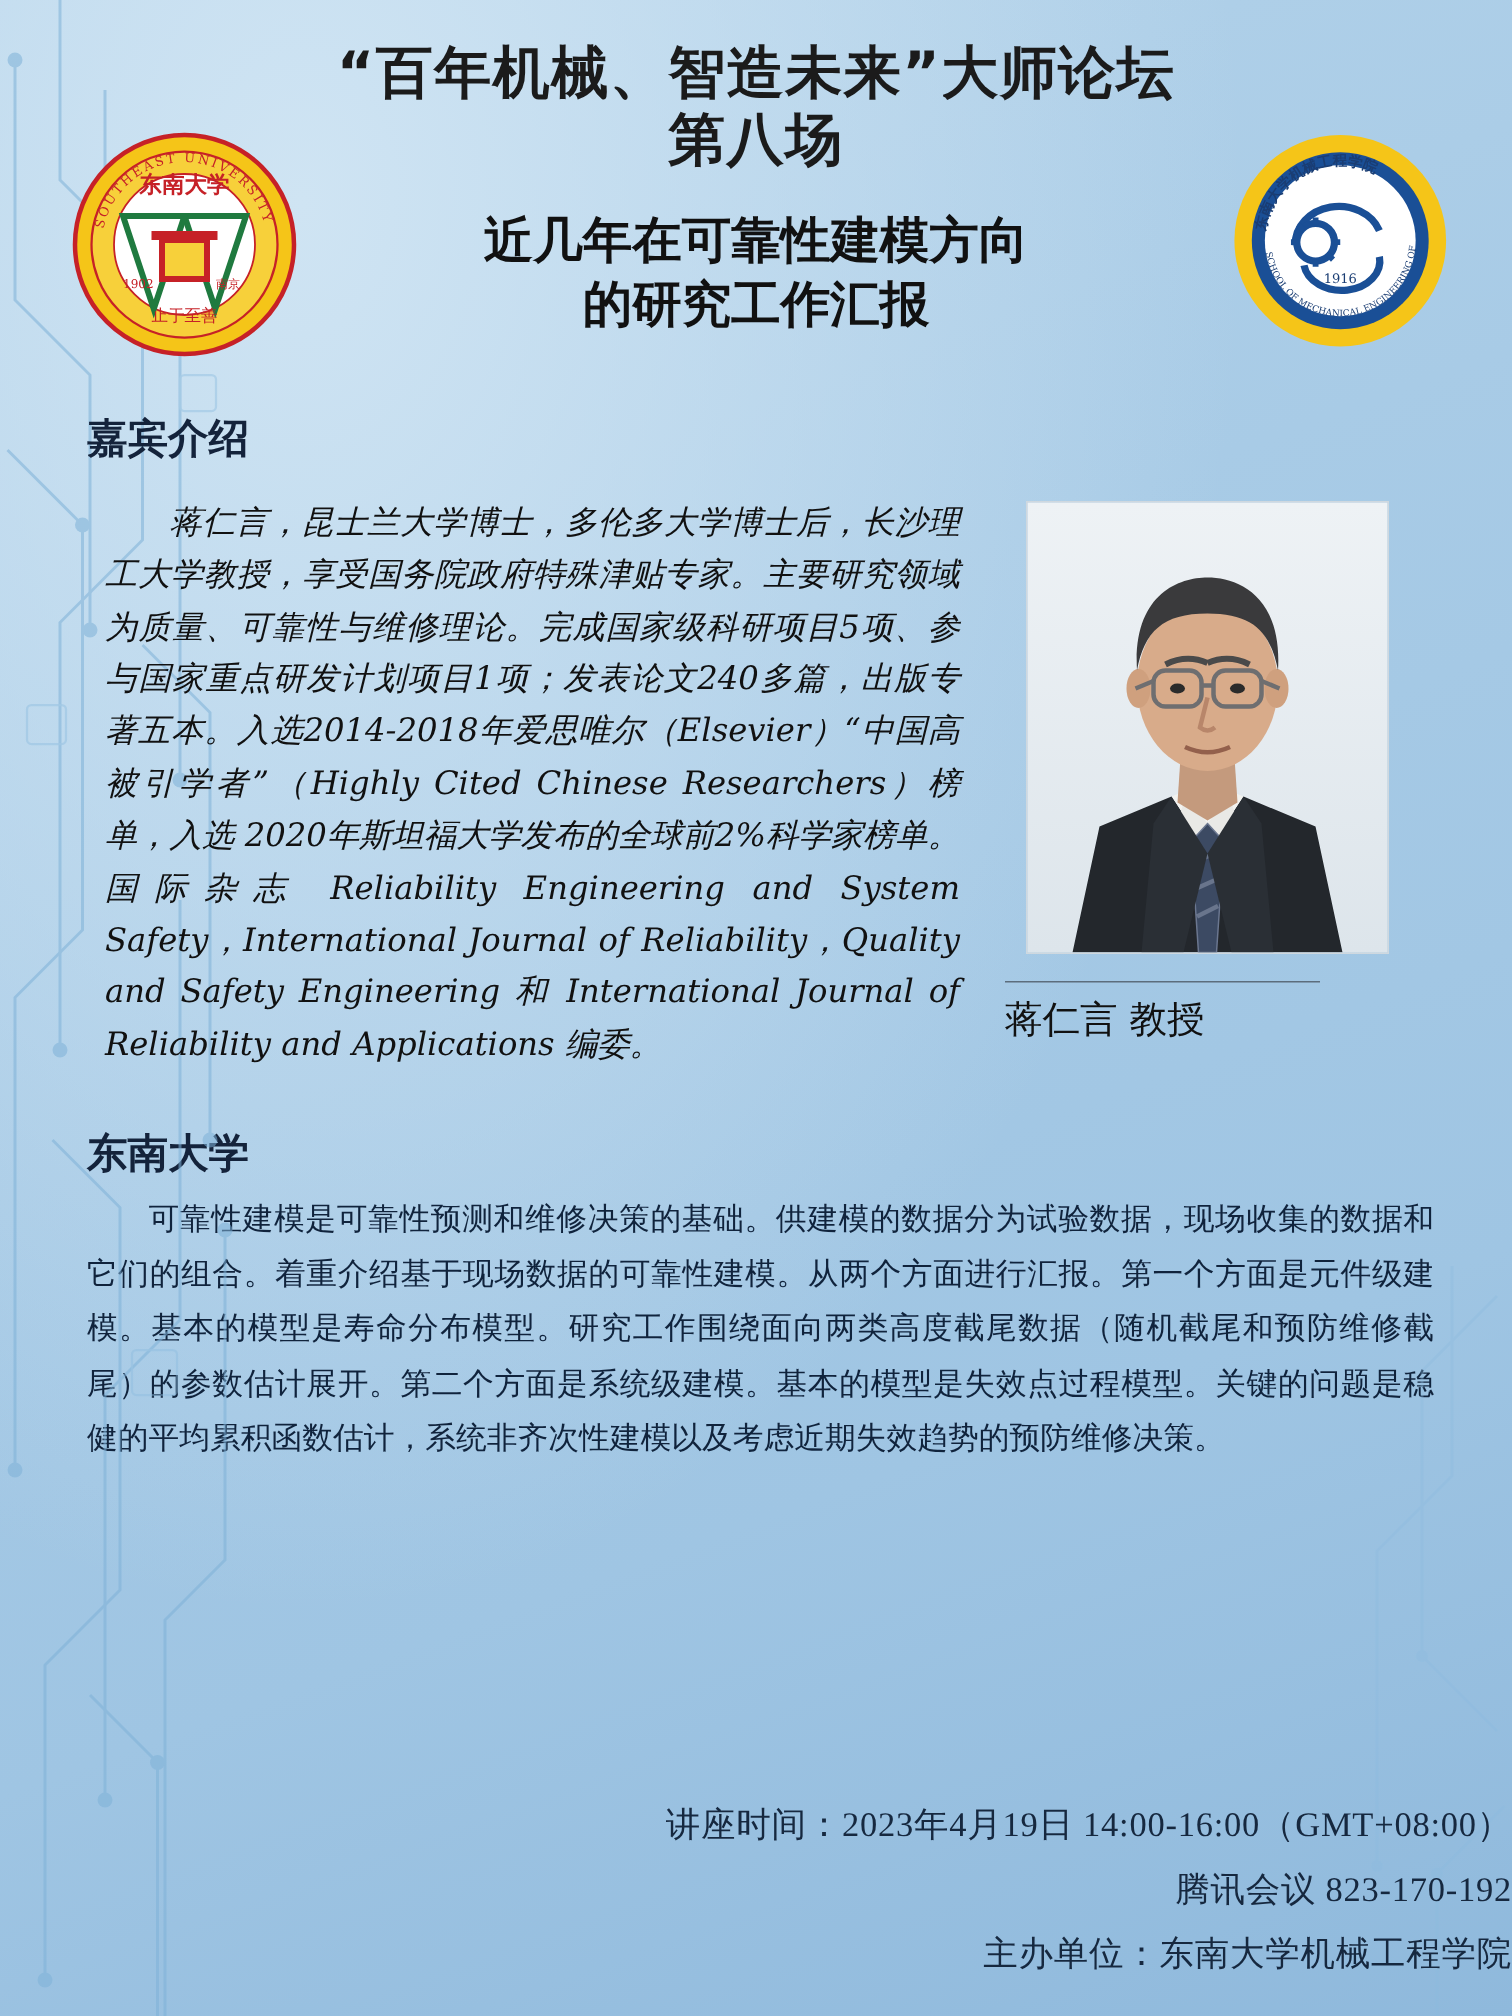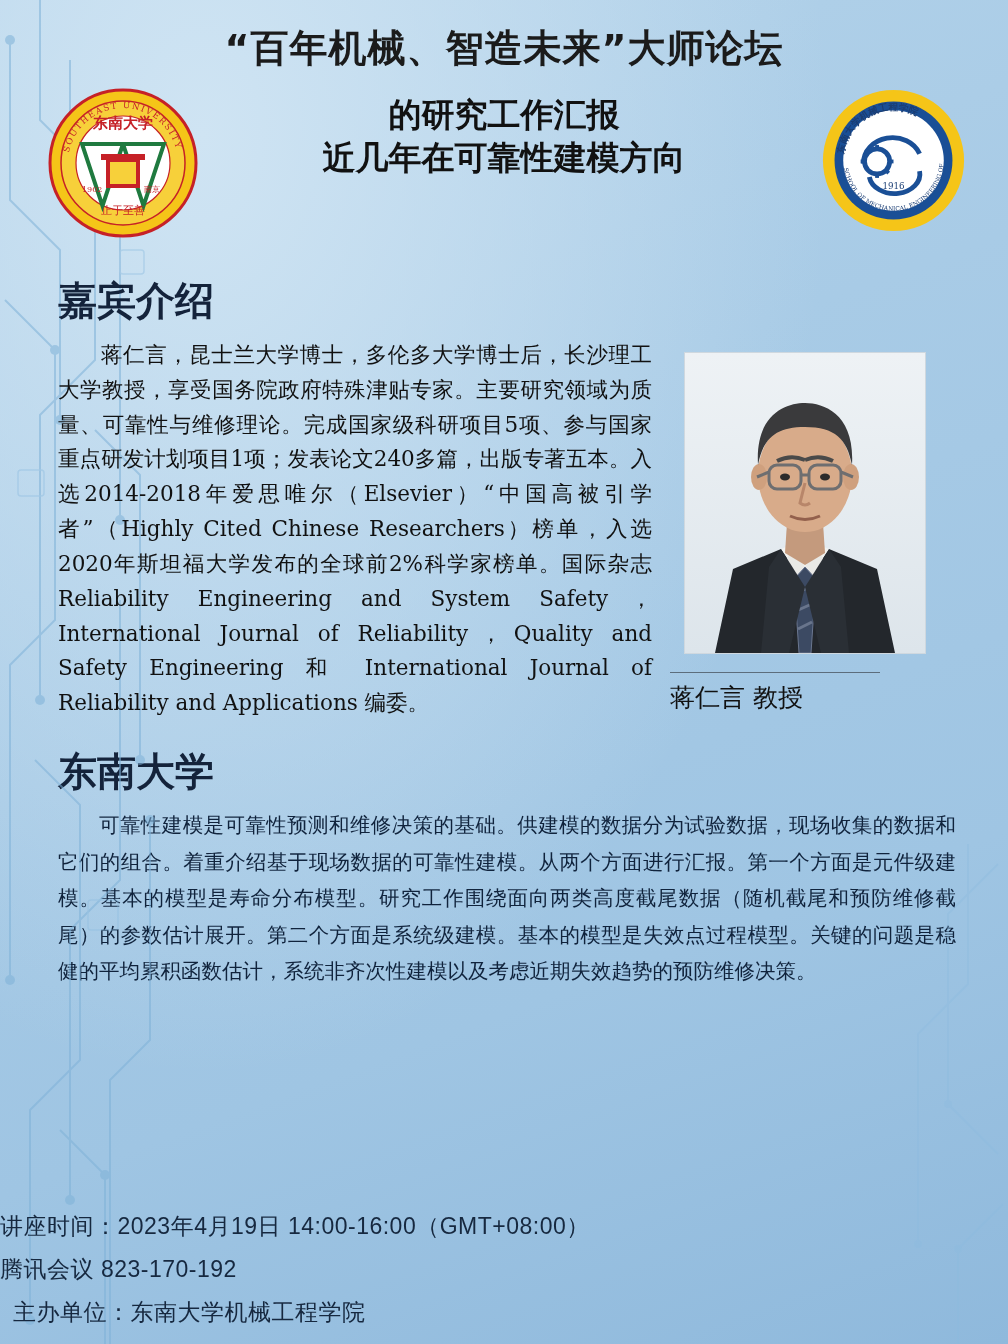--- a/index.html
+++ b/index.html
@@ -81,21 +81,21 @@
     font-weight: bold;
     font-size: 33px;
     line-height: 1.32;
     color: #111;
   }
 
   
   .section-heading {
     font-family: "DejaVu Sans", sans-serif;
     font-weight: bold;
-    font-size: 39px;
+    font-size: 27px;
     color: #14233b;
     margin: 0 0 6px 0;
   }
 
   
   .guest {
     position: relative;
     margin-top: 22px;
     padding: 0 44px 0 58px;
   }
@@ -109,22 +109,23 @@
   .guest-text {
     width: 594px;
     font-family: "DejaVu Serif", serif;
     font-size: 21.5px;
     line-height: 1.62;
     color: #111;
     text-align: justify;
     text-justify: inter-ideograph;
   }
   .guest-text p {
-    margin: 0;
+    margin: 12px;
     text-indent: 2em;
+    font-style: italic;
   }
   .guest-photo-col {
     width: 270px;
     margin-left: 18px;
     text-align: left;
     flex: none;
   }
   .photo-frame {
     width: 240px;
     height: 300px;
@@ -169,24 +170,24 @@
   }
   .abstract-text p {
     margin: 0;
     text-indent: 2em;
   }
 
   
   .footer {
     position: absolute;
     left: 0;
-    bottom: 16px;
+    bottom: 26px;
     width: 100%;
-    text-align: left;
-    font-family: Liberation Sans, sans-serif;
+    text-align: right;
+    font-family: Liberation Serif, serif;
     color: #16283f;
   }
   .footer div {
     margin-bottom: 12px;
     font-size: 23px;
     letter-spacing: 0.5px;
   }
   .footer div:last-child { margin-bottom: 0; padding-left: 13px; }
 </style>
 </head>
@@ -284,25 +285,26 @@
         <line x1="41" y1="76" x2="46" y2="76"></line>
         <line x1="70" y1="76" x2="75" y2="76"></line>
         <line x1="46" y1="64" x2="50" y2="68"></line>
         <line x1="66" y1="84" x2="70" y2="88"></line>
       </g>
       <text x="75" y="104" text-anchor="middle" font-family="DejaVu Serif, serif" font-size="9" fill="#1a3d73">1916</text>
     </svg>
 
     <div class="forum-title">
       <div>“百年机械、智造未来”大师论坛</div>
+      <div>第八场</div>
     </div>
 
     <div class="lecture-title">
+      <div>近几年在可靠性建模方向</div>
       <div>的研究工作汇报</div>
-      <div>近几年在可靠性建模方向</div>
     </div>
   </div>
 
   <div class="guest">
     <div class="section-heading guest-head">嘉宾介绍</div>
     <div class="guest-body">
       <div class="guest-text">
         <p>蒋仁言，昆士兰大学博士，多伦多大学博士后，长沙理工大学教授，享受国务院政府特殊津贴专家。主要研究领域为质量、可靠性与维修理论。完成国家级科研项目5项、参与国家重点研发计划项目1项；发表论文240多篇，出版专著五本。入选2014-2018年爱思唯尔（Elsevier）“中国高被引学者”（Highly Cited Chinese Researchers）榜单，入选 2020年斯坦福大学发布的全球前2%科学家榜单。国际杂志 Reliability Engineering and System Safety，International Journal of Reliability，Quality and Safety Engineering 和 International Journal of Reliability and Applications 编委。</p>
       </div>
       <div class="guest-photo-col">

